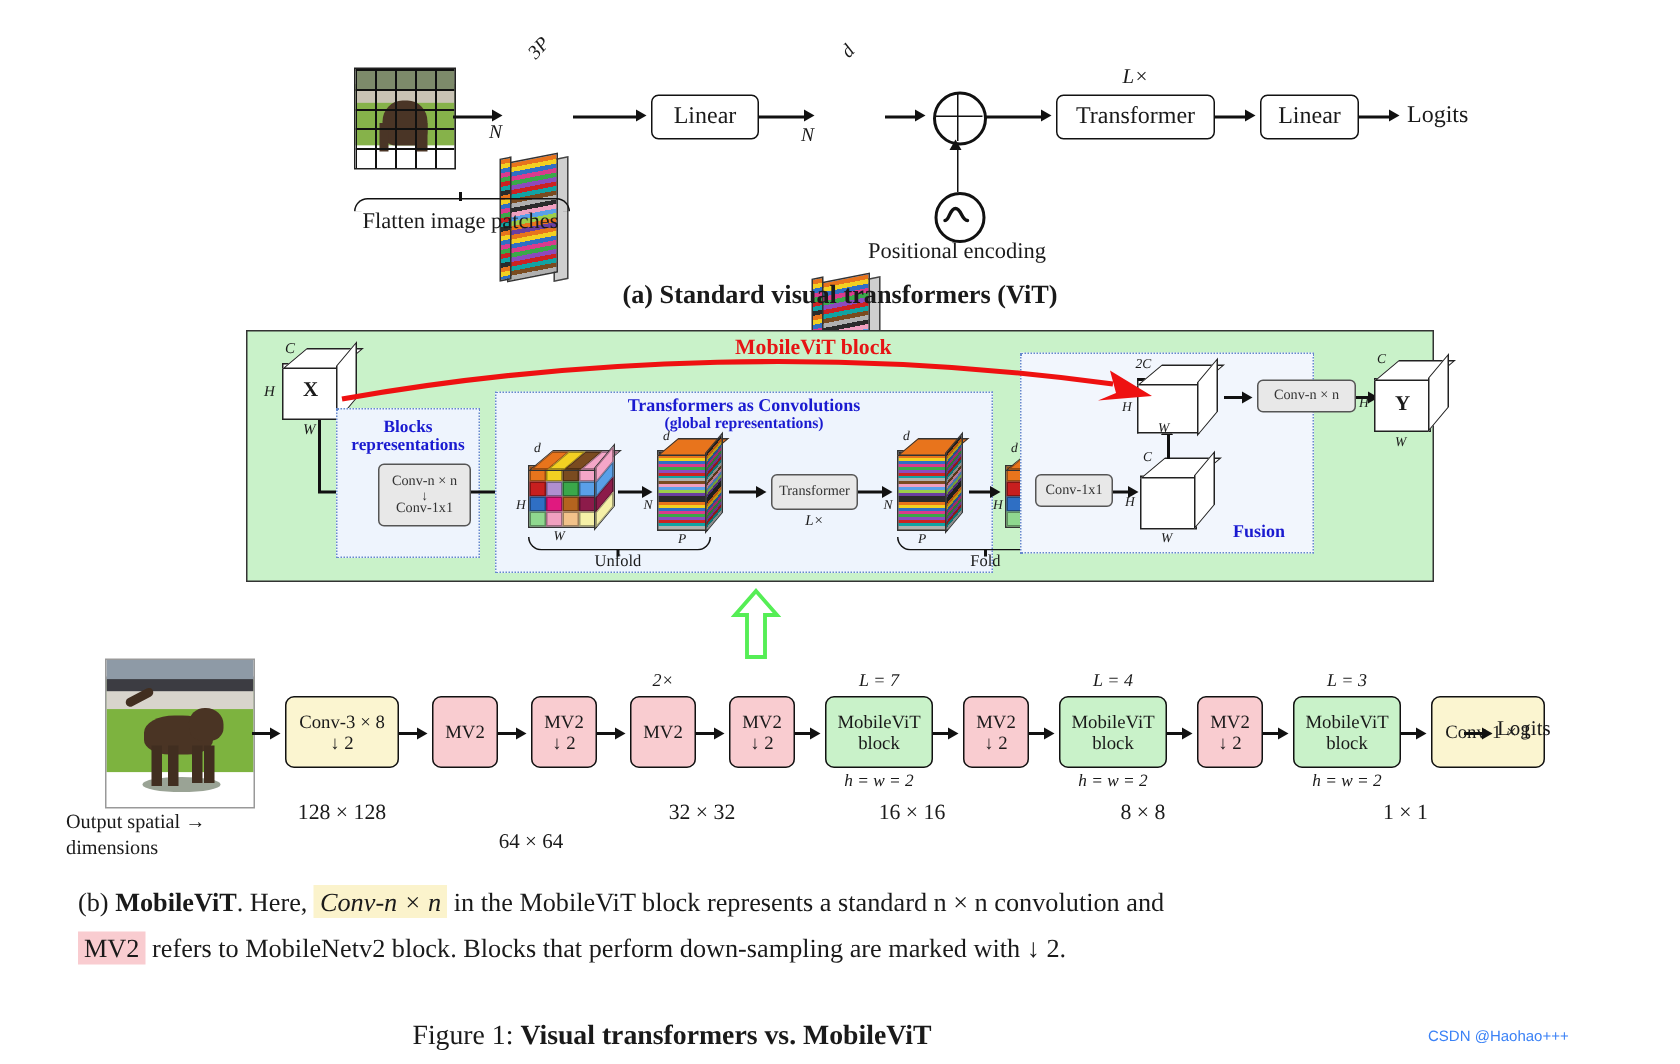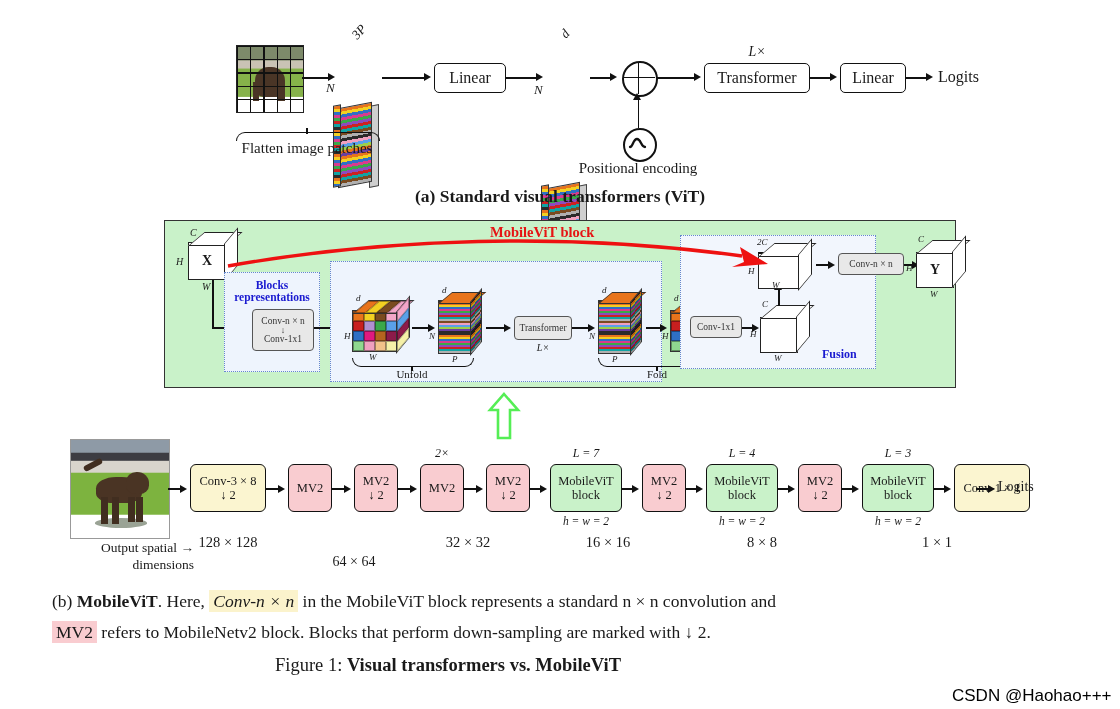--- a/index.html
+++ b/index.html
@@ -177,21 +177,21 @@
   .dogphoto .tail{position:absolute;left:12%;top:22%;width:20%;height:6%;
     background:#412e20;transform:rotate(-28deg);border-radius:4px;}
   .dogphoto .shadow{position:absolute;left:24%;top:80%;width:54%;height:10%;
     background:rgba(30,50,20,.45);border-radius:50%;}
 
   
   #caption{font-size:17.5px;line-height:1.75;}
   .hlY{background:#fbf3cc;padding:1px 4px;}
   .hlP{background:#f9ccd0;padding:1px 4px;}
   #figtitle{font-size:18.5px;text-align:center;}
-  #watermark{color:#000000;font-family:"Liberation Sans",sans-serif;font-size:17px;}
+  #watermark{color:#3b82f6;font-family:"Liberation Sans",sans-serif;font-size:10px;}
 </style>
 </head>
 <body>
 
 <div class="stage">
 
   <div class="abs" style="left:0;top:0;width:1120px;height:210px;">
 
     <div class="abs patchimg" style="left:236px;top:45px;width:66px;height:66px;">
       <div class="dog"></div>
@@ -300,20 +300,24 @@
   <div class="abs gbox" style="left:252px;top:309px;width:62px;height:42px;font-size:9.5px;flex-direction:column;">
     <span>Conv-n × n</span>
     <span style="font-size:9px;line-height:.9;">↓</span>
     <span>Conv-1x1</span>
   </div>
 
   <div class="abs hline" style="left:314px;top:327px;width:32px;"></div>
   <div class="arrowR" style="left:344px;top:323.5px;"></div>
 
   <div class="abs dashbox" style="left:330px;top:261px;width:332px;height:121px;"></div>
+  <div class="abs bluehead" style="left:330px;top:264px;width:332px;font-size:12px;">
+    <div>Transformers as Convolutions</div>
+    <div style="font-size:10.5px;">(global representations)</div>
+  </div>
 
   <div class="vox abs" style="left:352px;top:300px;width:58px;height:52px;">
     <div class="vf" style="width:44px;height:40px;">
       <i style="background:#e8741c"></i>
         <i style="background:#f2d022"></i>
         <i style="background:#7a4b20"></i>
         <i style="background:#f4a6c8"></i>
       <i style="background:#c81f1f"></i>
         <i style="background:#b08fd0"></i>
         <i style="background:#3aa84a"></i>
@@ -490,21 +494,21 @@
     <div class="abs dogphoto" style="left:70px;top:7px;width:98px;height:98px;">
       <div class="tail"></div>
         <div class="shadow"></div>
       <div class="body"></div>
         <div class="head"></div>
       <div class="leg1"></div>
         <div class="leg2"></div>
         <div class="leg3"></div>
         <div class="leg4"></div>
     </div>
-    <div class="abs" style="left:44px;top:108px;width:150px;text-align:right;font-size:13.5px;line-height:1.25;">
+    <div class="abs" style="left:44px;top:108px;width:150px;text-align:left;font-size:13.5px;line-height:1.25;">
       <div>Output spatial →</div>
       <div>dimensions</div>
     </div>
 
     <div class="abs hline" style="left:168px;top:56px;width:14px;"></div>
     <div class="arrowR" style="left:180px;top:52.5px;"></div>
 
     <div class="abs pbox pconv" style="left:190px;top:32px;width:76px;height:48px;flex-direction:column;">
       <span>Conv-3 × 8</span>
       <span>↓ 2</span>
@@ -600,19 +604,19 @@
   <div class="abs lbl ctr" style="left:418px;top:534px;width:100px;font-size:14.5px;">32 × 32</div>
   <div class="abs lbl ctr" style="left:558px;top:534px;width:100px;font-size:14.5px;">16 × 16</div>
   <div class="abs lbl ctr" style="left:712px;top:534px;width:100px;font-size:14.5px;">8 × 8</div>
   <div class="abs lbl ctr" style="left:887px;top:534px;width:100px;font-size:14.5px;">1 × 1</div>
 
   <div class="abs" id="caption" style="left:52px;top:586px;width:1046px;">
     <span>(b) </span><span style="font-weight:bold;">MobileViT</span><span>. Here, </span><span class="hlY ital">Conv-n × n</span><span> in the MobileViT block represents a standard n × n convolution and</span><br>
     <span class="hlP">MV2</span><span> refers to MobileNetv2 block. Blocks that perform down-sampling are marked with ↓ 2.</span>
   </div>
 
-  <div class="abs" id="figtitle" style="left:0;top:655px;width:896px;text-align:center;">
+  <div class="abs" id="figtitle" style="left:0;top:681px;width:896px;text-align:center;">
     <span>Figure 1: </span><span style="font-weight:bold;">Visual transformers vs. MobileViT</span>
   </div>
 
   <div class="abs" id="watermark" style="left:952px;top:686px;">CSDN @Haohao+++</div>
 
 </div>
 
 </body></html>

